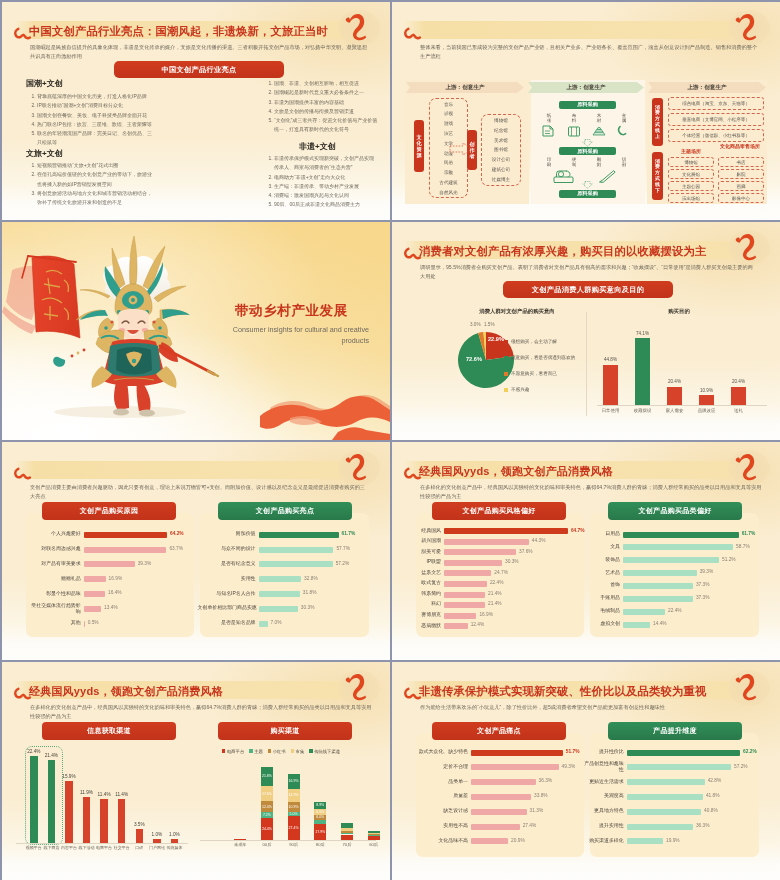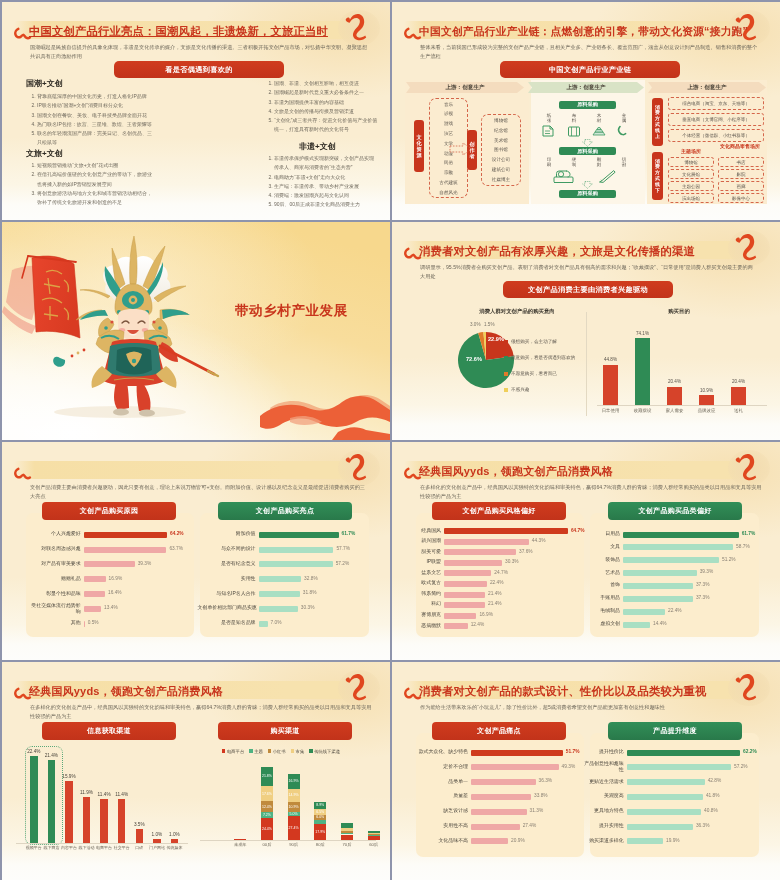--- a/index.html
+++ b/index.html
@@ -40,23 +40,23 @@
 <div class="grid">
 <div class="slide bg-light">
 <div class="tband" style="left:12px;top:18.5px;width:341px;height:18px;"></div>
 <svg style="position:absolute;left:11px;top:23.5px;" width="19" height="16" viewBox="0 0 20 16">
 <path d="M5.6 2.6 C 3.2 3.6 1.9 6.3 2.6 8.6 C 3.4 11.2 6.0 12.2 8.0 11.0 C 9.2 10.3 9.6 9.0 10.6 8.9 C 11.8 8.8 12.2 10.6 13.6 11.6 C 15.0 12.6 16.6 12.5 17.8 11.7" fill="none" stroke="#e0471f" stroke-width="2.6" stroke-linecap="round"></path>
 </svg>
 <div style="position:absolute;left:336px;top:8px;width:42px;height:36px;border-radius:50%;background:radial-gradient(ellipse at 50% 50%, #f2dcb0 0%, rgba(242,220,176,0.55) 58%, rgba(242,220,176,0) 100%);"></div>
 <svg style="position:absolute;left:343px;top:5px;" width="24" height="35" viewBox="0 0 24 35">
 <path d="M0.6 13.0 C 1.0 11.0 2.6 10.0 3.8 10.6 C 4.6 11.0 5.0 12.0 4.8 12.8 C 6.6 8.8 10.0 6.4 13.4 7.0 C 17.2 7.6 19.4 11.0 19.2 15.2 C 19.0 19.2 16.6 21.6 14.6 23.4 C 12.6 25.2 11.2 26.6 11.4 28.2 C 11.6 29.8 13.4 30.8 15.6 30.6 C 17.2 30.4 19.0 29.6 20.2 28.6 L 21.2 30.6 C 19.4 32.4 16.4 33.6 13.6 33.2 C 10.0 32.8 7.6 30.2 8.0 27.0 C 8.4 23.6 11.4 21.4 13.2 19.0 C 14.8 16.8 15.4 14.2 14.4 12.6 C 13.2 10.6 10.0 10.4 7.6 12.2 C 6.2 13.2 5.2 14.6 4.6 15.8 C 3.4 15.6 1.4 14.8 0.6 13.0 Z" fill="#e0471f"></path>
 </svg>
-<div class="ttl" style="left:27px;top:19.5px;font-size:11.3px;line-height:18px;text-decoration:underline;">中国文创产品行业亮点：国潮风起，非遗焕新，文旅正当时</div>
+<div class="ttl" style="left:27px;top:19.5px;font-size:11.3px;line-height:18px;">中国文创产品行业亮点：国潮风起，非遗焕新，文旅正当时</div>
 <div class="sub" style="left:28px;top:40.5px;width:341px;font-size:5.2px;line-height:9.2px;">国潮崛起是民族自信提升的具象化体现，非遗是文化传承的媒介，文旅是文化传播的渠道。三者积极开拓文创产品市场，对弘扬中华文明、凝聚思想共识具有正向激励作用</div>
-<div class="chip red" style="left:112px;top:59px;width:170px;height:17px;font-size:7.2px;border-radius:5px;">看是否偶遇到喜欢的</div>
+<div class="chip red" style="left:112px;top:59px;width:170px;height:17px;font-size:7.2px;border-radius:5px;">中国文创产品行业亮点</div>
 <div class="hd" style="left:24px;top:76px;font-size:8px;">国潮+文创</div>
 <div class="tw" style="left:24px;top:90px;width:126px;font-size:5.0px;line-height:9.3px;color:#6e685c;">
         <ol style="margin:0;padding-left:11px;">
           <li>背靠底蕴深厚的中国文化历史，打造人格化IP品牌</li>
           <li>IP联名推动“国潮+文创”消费目标分众化</li>
           <li>国潮文创在餐饮、美妆、电子科技类品牌全面开花</li>
           <li>热门联名IP包括：故宫、三星堆、敦煌、王者荣耀等</li>
           <li>联名的年轻潮流国产品牌：完美日记、名创优品、三只松鼠等</li>
         </ol>
       </div>
@@ -90,26 +90,24 @@
 </div>
 <div class="slide bg-light">
 <div class="tband" style="left:12px;top:18.5px;width:341px;height:18px;"></div>
 <svg style="position:absolute;left:11px;top:23.5px;" width="19" height="16" viewBox="0 0 20 16">
 <path d="M5.6 2.6 C 3.2 3.6 1.9 6.3 2.6 8.6 C 3.4 11.2 6.0 12.2 8.0 11.0 C 9.2 10.3 9.6 9.0 10.6 8.9 C 11.8 8.8 12.2 10.6 13.6 11.6 C 15.0 12.6 16.6 12.5 17.8 11.7" fill="none" stroke="#e0471f" stroke-width="2.6" stroke-linecap="round"></path>
 </svg>
 <div style="position:absolute;left:336px;top:8px;width:42px;height:36px;border-radius:50%;background:radial-gradient(ellipse at 50% 50%, #f2dcb0 0%, rgba(242,220,176,0.55) 58%, rgba(242,220,176,0) 100%);"></div>
 <svg style="position:absolute;left:343px;top:5px;" width="24" height="35" viewBox="0 0 24 35">
 <path d="M0.6 13.0 C 1.0 11.0 2.6 10.0 3.8 10.6 C 4.6 11.0 5.0 12.0 4.8 12.8 C 6.6 8.8 10.0 6.4 13.4 7.0 C 17.2 7.6 19.4 11.0 19.2 15.2 C 19.0 19.2 16.6 21.6 14.6 23.4 C 12.6 25.2 11.2 26.6 11.4 28.2 C 11.6 29.8 13.4 30.8 15.6 30.6 C 17.2 30.4 19.0 29.6 20.2 28.6 L 21.2 30.6 C 19.4 32.4 16.4 33.6 13.6 33.2 C 10.0 32.8 7.6 30.2 8.0 27.0 C 8.4 23.6 11.4 21.4 13.2 19.0 C 14.8 16.8 15.4 14.2 14.4 12.6 C 13.2 10.6 10.0 10.4 7.6 12.2 C 6.2 13.2 5.2 14.6 4.6 15.8 C 3.4 15.6 1.4 14.8 0.6 13.0 Z" fill="#e0471f"></path>
 </svg>
-<div class="ttl" style="left:27px;top:19.5px;font-size:10.77px;line-height:18px;">中国文创产品行业产业链：点燃创意的引擎，带动文化资源“接力跑”</div>
 <div class="sub" style="left:28px;top:40.5px;width:340px;font-size:5.2px;line-height:9.2px;">整体来看，当前我国已形成较为完整的文创产品产业链，且相关产业多、产业链条长、覆盖范围广，涵盖从创意设计到产品制造、销售和消费的整个生产流程</div>
 <div style="position:absolute;left:13px;top:78px;width:124px;height:124px;background:#fbecd0;"></div>
 <div style="position:absolute;left:139px;top:78px;width:114px;height:124px;background:#fdf6e8;"></div>
 <div style="position:absolute;left:255px;top:78px;width:120px;height:124px;background:#fbecd0;"></div>
-<div class="chip red" style="left:108px;top:59px;width:180px;height:17px;font-size:7.2px;border-radius:5px;">中国文创产品行业产业链</div>
 <div style="position:absolute;left:14px;top:80px;width:118px;height:11px;">
         <svg width="118" height="11" viewBox="0 0 118 11">
           <polygon points="0,0 111,0 118,5.5 111,11 0,11 4,5.5" fill="#f4dcbe"></polygon>
         </svg>
         <div style="position:absolute;left:0;top:0;width:118px;height:11px;display:flex;align-items:center;justify-content:center;font-size:5.6px;font-weight:bold;color:#4a4338;">上游：创意生产</div>
       </div>
 <div style="position:absolute;left:136px;top:80px;width:116px;height:11px;">
         <svg width="116" height="11" viewBox="0 0 116 11">
           <polygon points="0,0 109,0 116,5.5 109,11 0,11 4,5.5" fill="#d9e3c6"></polygon>
         </svg>
@@ -431,33 +429,34 @@
  </g>
 
  <g>
   <path d="M268 186 C282 176 300 178 312 184 C324 190 338 186 348 178 C358 170 372 172 382 180 L388 184 L388 196 C372 190 358 190 348 196 C336 203 320 202 310 196 C298 190 284 192 274 198 Z" fill="#ef8f63" opacity="0.6"></path>
   <path d="M258 194 C272 182 292 180 306 186 C318 191 330 188 340 180 C350 172 366 172 376 180 L388 188 L388 200 C376 194 364 194 354 200 C342 207 326 206 314 200 C302 194 288 196 278 203 C272 207 264 208 258 205 Z" fill="#ec6037"></path>
   <path d="M288 196 C300 192 312 194 320 200 C308 204 296 204 288 200 Z" fill="#f2a27f" opacity=".75"></path>
   <path d="M336 210 C346 204 356 204 364 208 L388 212 L388 218 L330 218 Z" fill="#ec6037"></path>
  </g>
 </svg>
 <div class="t" style="left:233px;top:80px;font-size:13.5px;font-weight:bold;color:#c8351c;letter-spacing:0.6px;">带动乡村产业发展</div>
+<div class="tw" style="left:225px;top:102px;width:142px;text-align:right;font-size:7.2px;line-height:11.4px;color:#6f6a60;">Consumer insights for cultural and creative products</div>
 </div>
 <div class="slide bg-light">
 <div class="tband" style="left:12px;top:18.5px;width:341px;height:18px;"></div>
 <svg style="position:absolute;left:11px;top:23.5px;" width="19" height="16" viewBox="0 0 20 16">
 <path d="M5.6 2.6 C 3.2 3.6 1.9 6.3 2.6 8.6 C 3.4 11.2 6.0 12.2 8.0 11.0 C 9.2 10.3 9.6 9.0 10.6 8.9 C 11.8 8.8 12.2 10.6 13.6 11.6 C 15.0 12.6 16.6 12.5 17.8 11.7" fill="none" stroke="#e0471f" stroke-width="2.6" stroke-linecap="round"></path>
 </svg>
 <div style="position:absolute;left:336px;top:8px;width:42px;height:36px;border-radius:50%;background:radial-gradient(ellipse at 50% 50%, #f2dcb0 0%, rgba(242,220,176,0.55) 58%, rgba(242,220,176,0) 100%);"></div>
 <svg style="position:absolute;left:343px;top:5px;" width="24" height="35" viewBox="0 0 24 35">
 <path d="M0.6 13.0 C 1.0 11.0 2.6 10.0 3.8 10.6 C 4.6 11.0 5.0 12.0 4.8 12.8 C 6.6 8.8 10.0 6.4 13.4 7.0 C 17.2 7.6 19.4 11.0 19.2 15.2 C 19.0 19.2 16.6 21.6 14.6 23.4 C 12.6 25.2 11.2 26.6 11.4 28.2 C 11.6 29.8 13.4 30.8 15.6 30.6 C 17.2 30.4 19.0 29.6 20.2 28.6 L 21.2 30.6 C 19.4 32.4 16.4 33.6 13.6 33.2 C 10.0 32.8 7.6 30.2 8.0 27.0 C 8.4 23.6 11.4 21.4 13.2 19.0 C 14.8 16.8 15.4 14.2 14.4 12.6 C 13.2 10.6 10.0 10.4 7.6 12.2 C 6.2 13.2 5.2 14.6 4.6 15.8 C 3.4 15.6 1.4 14.8 0.6 13.0 Z" fill="#e0471f"></path>
 </svg>
-<div class="ttl" style="left:27px;top:19.5px;font-size:11.3px;line-height:18px;">消费者对文创产品有浓厚兴趣，文旅是文化传播的渠道</div>
+<div class="ttl" style="left:27px;top:19.5px;font-size:11.3px;line-height:18px;">消费者对文创产品有浓厚兴趣，购买目的以收藏摆设为主</div>
 <div class="sub" style="left:28px;top:40.5px;width:336px;font-size:5.2px;line-height:9.2px;">调研显示，95.5%消费者会购买文创产品。表明了消费者对文创产品具有很高的需求和兴趣；“收藏摆设”、“日常使用”是消费人群买文创最主要的两大用处</div>
-<div class="chip red" style="left:111px;top:59px;width:170px;height:17px;font-size:7.2px;border-radius:5px;">文创产品消费主要由消费者兴趣驱动</div>
+<div class="chip red" style="left:111px;top:59px;width:170px;height:17px;font-size:7.2px;border-radius:5px;">文创产品消费人群购买意向及目的</div>
 <div style="position:absolute;left:194px;top:90px;width:1px;height:104px;background:#e3d9c2;"></div>
 <div class="t" style="left:55px;top:86px;width:140px;text-align:center;font-size:5.4px;font-weight:bold;color:#3c382f;">消费人群对文创产品的购买意向</div>
 <svg style="position:absolute;left:0;top:0;" width="388" height="218" viewBox="0 0 388 218">
         <path d="M94 138 L94.00 110.00 A28 28 0 0 1 121.76 134.32 Z" fill="#c8351c"></path>
         <path d="M94 138 L121.76 134.32 A28 28 0 1 1 86.19 111.11 Z" fill="#2f8b55"></path>
         <path d="M94 138 L86.19 111.11 A28 28 0 0 1 91.36 110.12 Z" fill="#e07b2a"></path>
         <path d="M94 138 L91.36 110.12 A28 28 0 0 1 94.00 110.00 Z" fill="#f0cf5a"></path>
       </svg>
 <div class="t" style="left:96px;top:114px;font-size:5.6px;font-weight:bold;color:#fff;">22.9%</div>
 <div class="t" style="left:74px;top:134px;font-size:5.6px;font-weight:bold;color:#fff;">72.6%</div>
@@ -730,21 +729,21 @@
 </div>
 <div class="slide bg-light">
 <div class="tband" style="left:12px;top:18.5px;width:341px;height:18px;"></div>
 <svg style="position:absolute;left:11px;top:23.5px;" width="19" height="16" viewBox="0 0 20 16">
 <path d="M5.6 2.6 C 3.2 3.6 1.9 6.3 2.6 8.6 C 3.4 11.2 6.0 12.2 8.0 11.0 C 9.2 10.3 9.6 9.0 10.6 8.9 C 11.8 8.8 12.2 10.6 13.6 11.6 C 15.0 12.6 16.6 12.5 17.8 11.7" fill="none" stroke="#e0471f" stroke-width="2.6" stroke-linecap="round"></path>
 </svg>
 <div style="position:absolute;left:336px;top:8px;width:42px;height:36px;border-radius:50%;background:radial-gradient(ellipse at 50% 50%, #f2dcb0 0%, rgba(242,220,176,0.55) 58%, rgba(242,220,176,0) 100%);"></div>
 <svg style="position:absolute;left:343px;top:5px;" width="24" height="35" viewBox="0 0 24 35">
 <path d="M0.6 13.0 C 1.0 11.0 2.6 10.0 3.8 10.6 C 4.6 11.0 5.0 12.0 4.8 12.8 C 6.6 8.8 10.0 6.4 13.4 7.0 C 17.2 7.6 19.4 11.0 19.2 15.2 C 19.0 19.2 16.6 21.6 14.6 23.4 C 12.6 25.2 11.2 26.6 11.4 28.2 C 11.6 29.8 13.4 30.8 15.6 30.6 C 17.2 30.4 19.0 29.6 20.2 28.6 L 21.2 30.6 C 19.4 32.4 16.4 33.6 13.6 33.2 C 10.0 32.8 7.6 30.2 8.0 27.0 C 8.4 23.6 11.4 21.4 13.2 19.0 C 14.8 16.8 15.4 14.2 14.4 12.6 C 13.2 10.6 10.0 10.4 7.6 12.2 C 6.2 13.2 5.2 14.6 4.6 15.8 C 3.4 15.6 1.4 14.8 0.6 13.0 Z" fill="#e0471f"></path>
 </svg>
-<div class="ttl" style="left:27px;top:19.5px;font-size:11.3px;line-height:18px;">消费者对文创产品的款式设计、性价比以及品类较为重视</div>
+<div class="ttl" style="left:27px;top:19.5px;font-size:11.3px;line-height:18px;">非遗传承保护模式实现新突破、性价比以及品类较为重视</div>
 <div class="sub" style="left:28px;top:40.5px;width:342px;font-size:5.2px;line-height:9.2px;">作为能给生活带来欢乐的“小玩意儿”，除了性价比外，超5成消费者希望文创产品能更加富有创意性和趣味性</div>
 <div class="panel" style="left:23.5px;top:71px;width:168.5px;height:124px;"></div>
 <div class="panel" style="left:198px;top:71px;width:169px;height:124px;"></div>
 <div class="chip red" style="left:40px;top:60px;width:134px;height:18px;font-size:7.0px;border-radius:4px;">文创产品痛点</div>
 <div class="chip green" style="left:216px;top:60px;width:134px;height:18px;font-size:7.0px;border-radius:4px;">产品提升维度</div>
 <div class="t" style="left:20.0px;top:87.0px;width:56px;text-align:right;font-size:4.95px;line-height:5.7px;color:#4a453c;">款式大众化、缺少特色</div>
 <div class="hbar" style="left:79px;top:87.6px;width:91.8px;height:6.0px;background:#cf3b1d;"></div>
 <div class="t" style="left:173.8px;top:86.9px;font-size:4.80px;color:#c8351c;font-weight:bold;">51.7%</div>
 <div class="t" style="left:20.0px;top:101.8px;width:56px;text-align:right;font-size:4.95px;line-height:5.7px;color:#4a453c;">定价不合理</div>
 <div class="hbar" style="left:79px;top:102.4px;width:87.6px;height:6.0px;background:#efa8a6;"></div>

